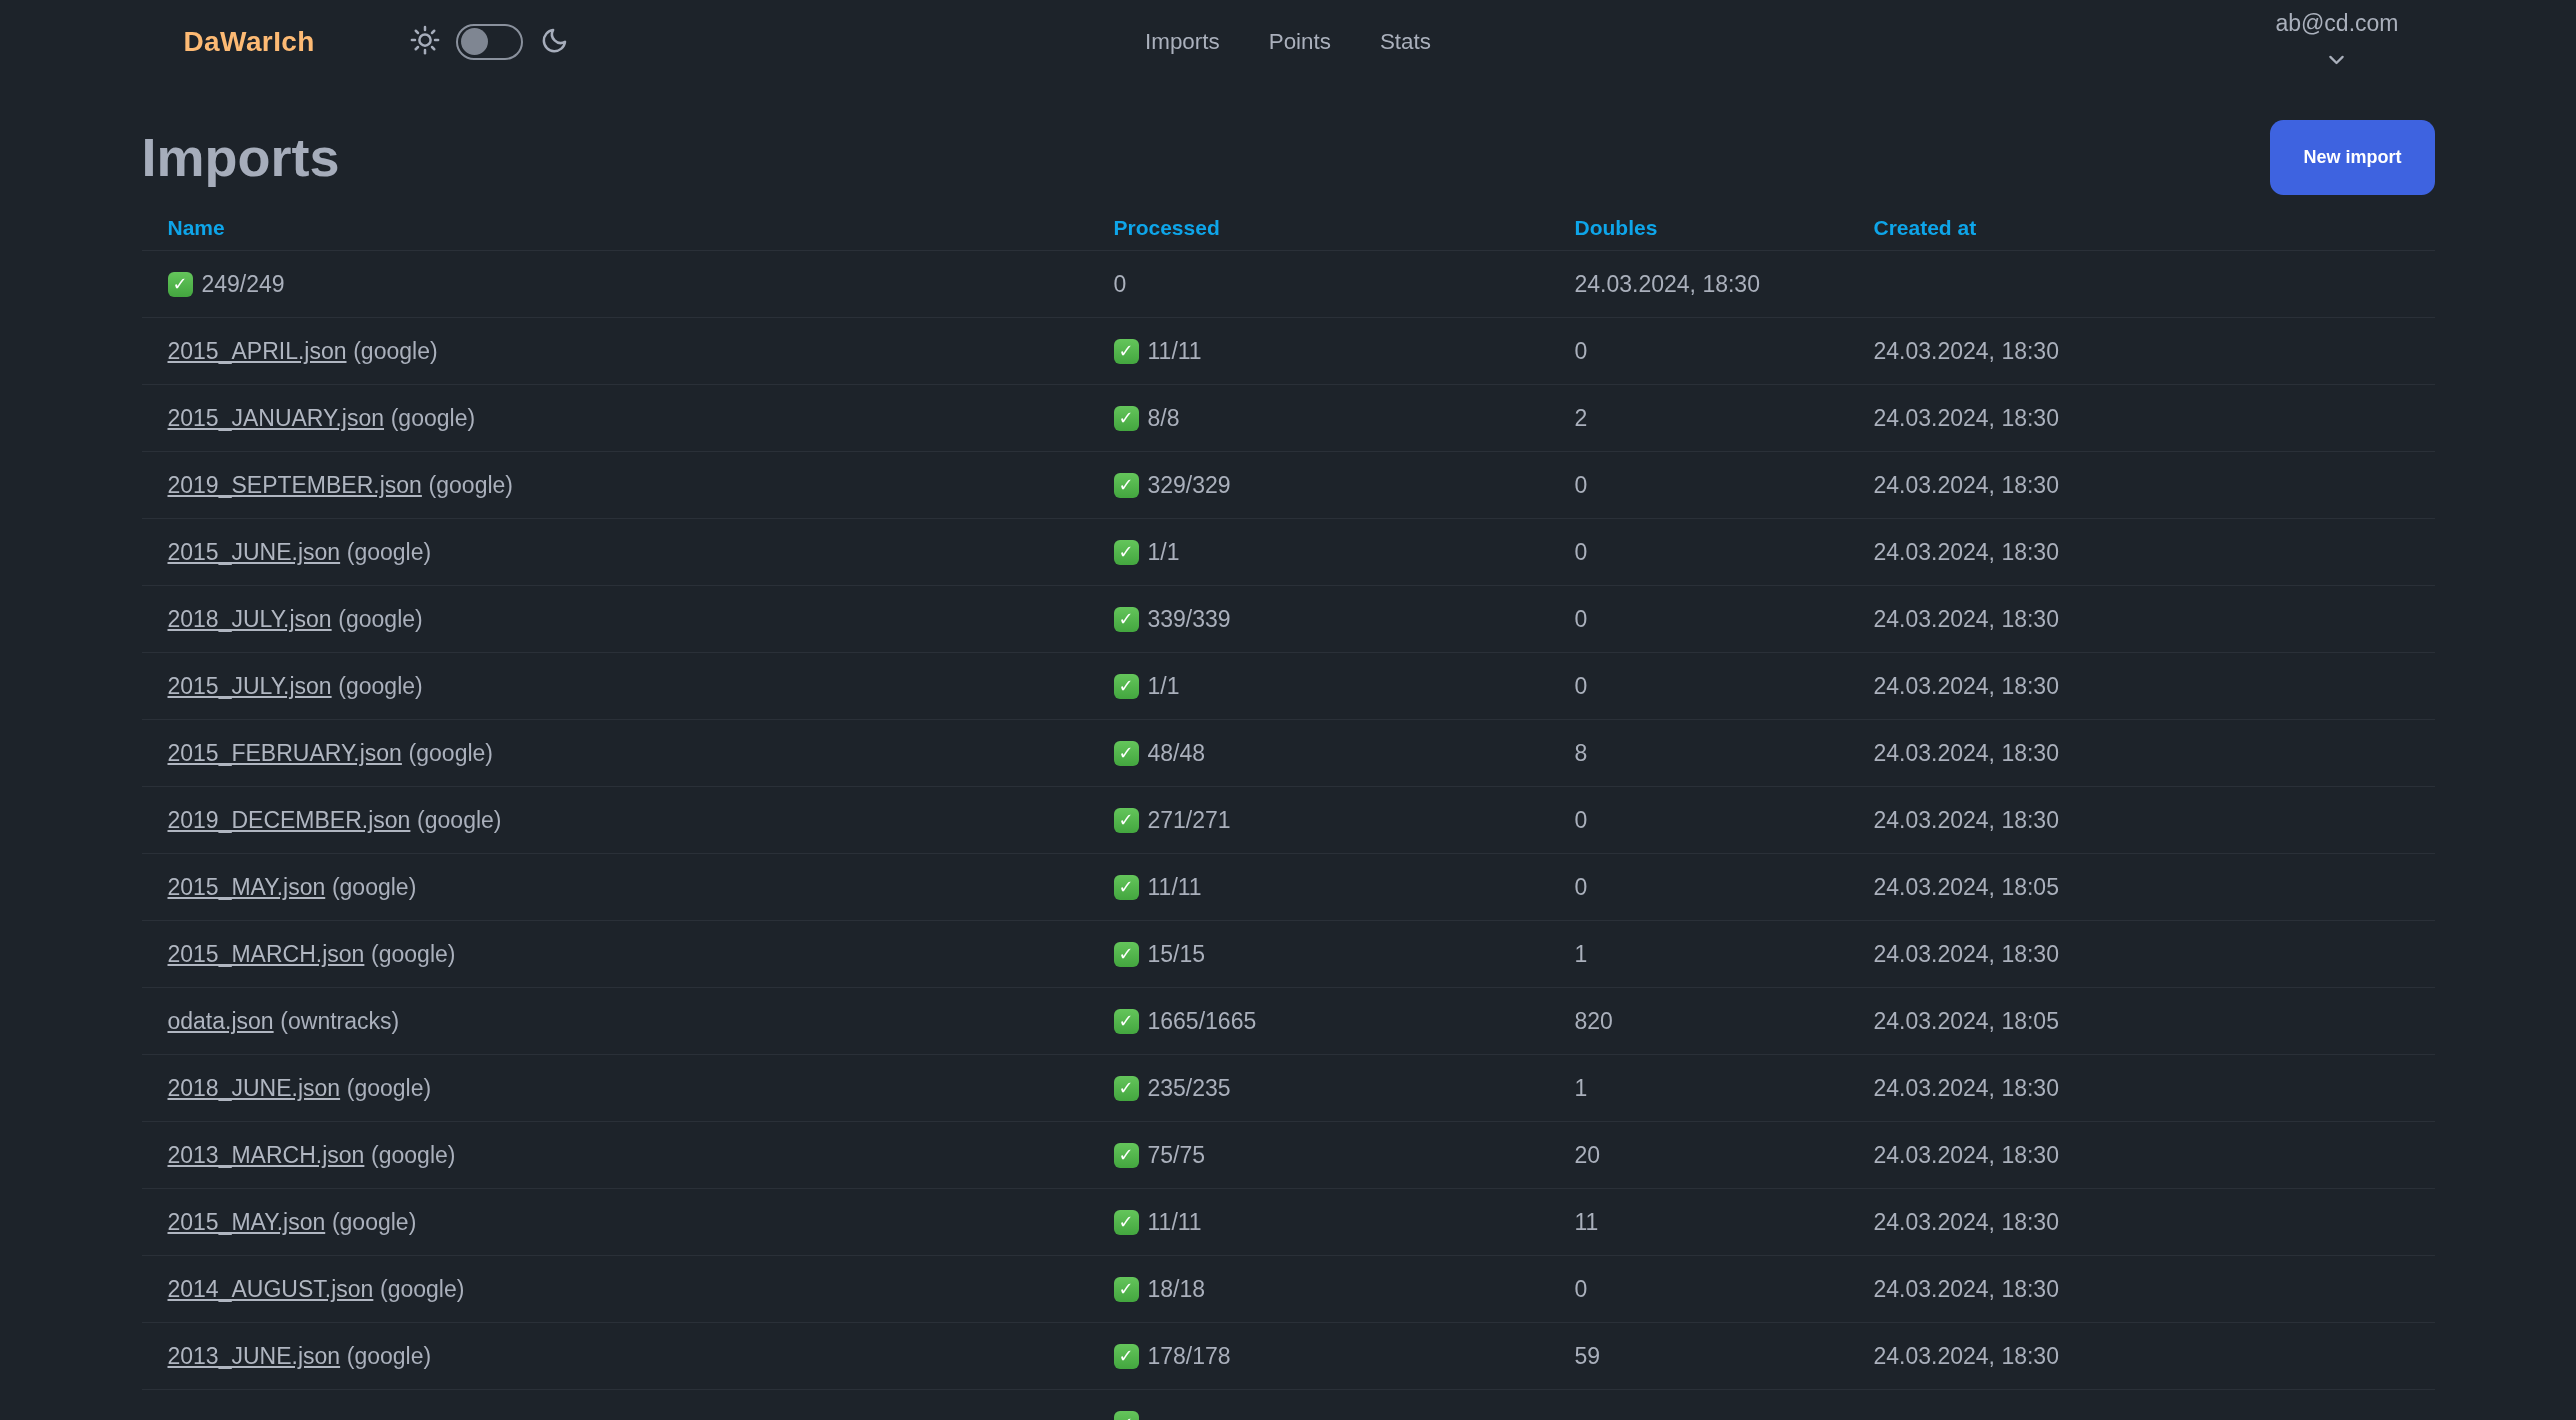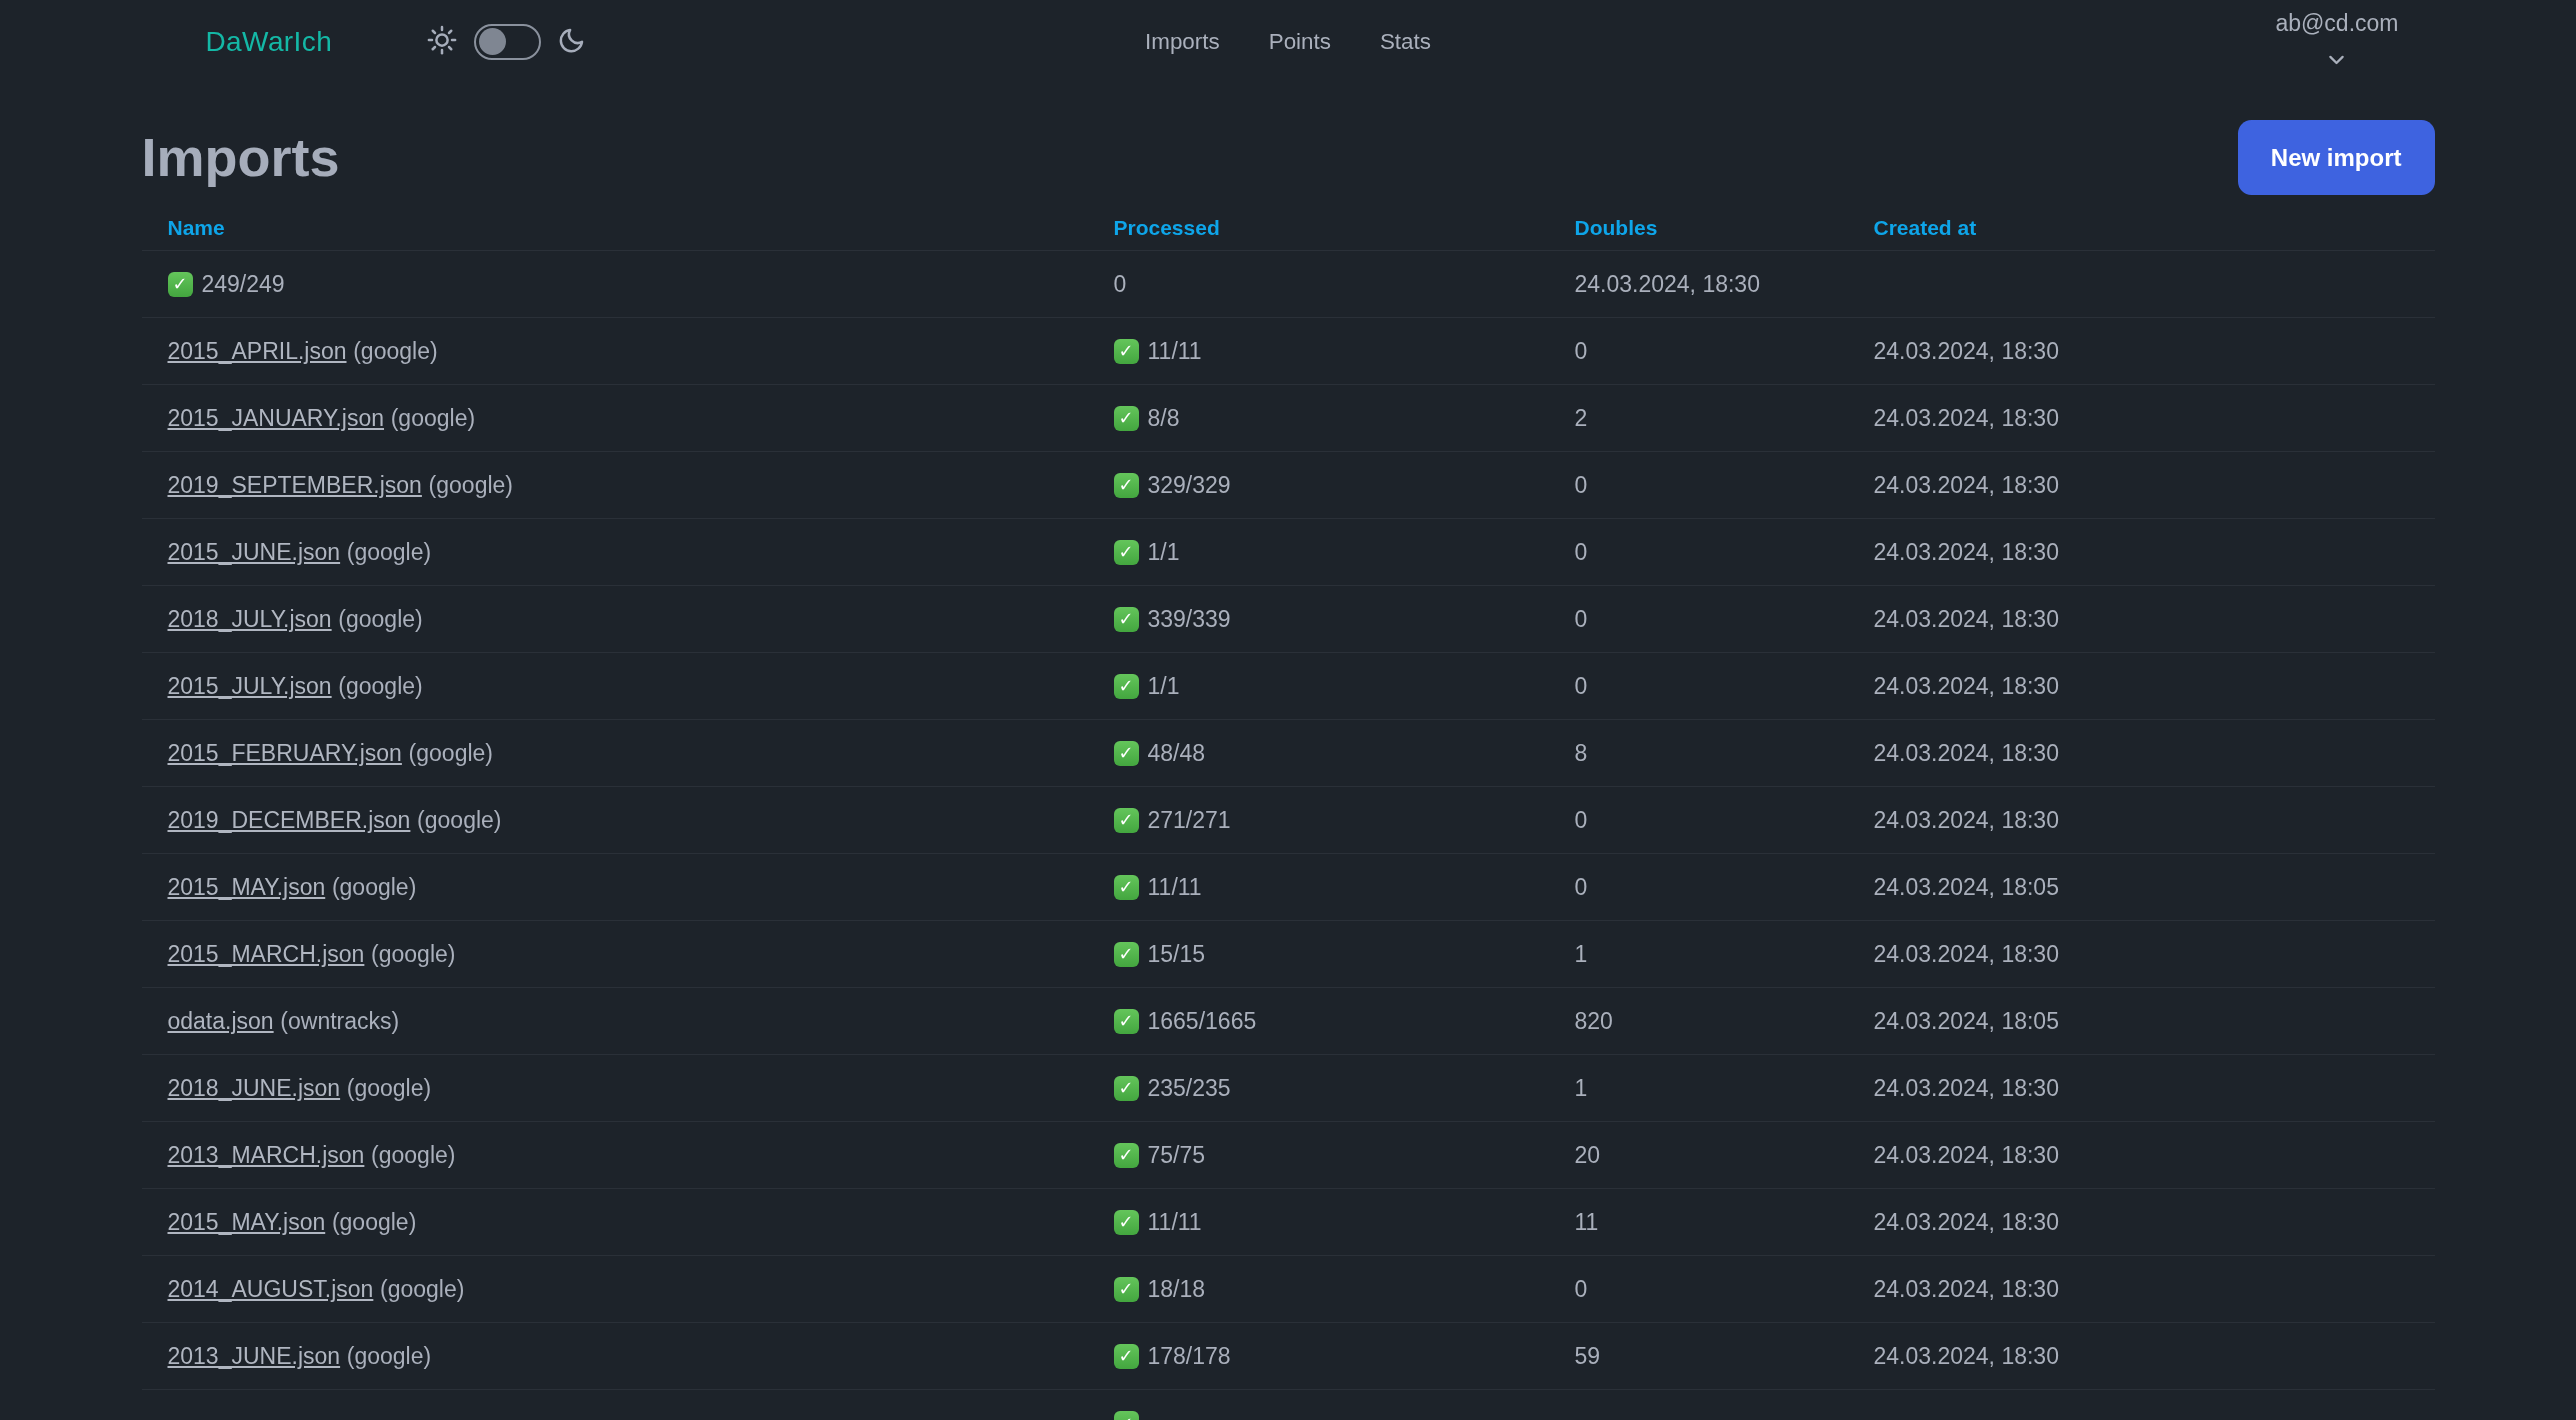--- a/index.html
+++ b/index.html
@@ -10,21 +10,21 @@
     color:#b0b6c1;
   }
 
   
   .header { height:83px; width:100%; }
   .header-inner {
     width:2293px; margin:0 auto; height:100%;
     display:flex; align-items:center; position:relative;
   }
   .logo {
-    margin-left:64px; font-size:28px; font-weight:400; color:#14b8a6;
+    margin-left:42px; font-size:28px; font-weight:700; color:#fdba74;
     letter-spacing:0.4px; cursor:pointer;
   }
   .theme-ctl { display:flex; align-items:center; margin-left:95px; gap:16.4px; }
   .icon-svg { display:block; }
   .toggle {
     width:67px; height:36px; border:2.2px solid #8a919d; border-radius:18px;
     position:relative; cursor:pointer; background:transparent;
   }
   .toggle-knob {
     position:absolute; left:3px; top:2.2px; width:27px; height:27px;
@@ -41,21 +41,21 @@
   }
   .user-email { font-size:23px; color:#aab0bc; }
 
   
   .container { width:2293px; margin:0 auto; }
   .page-head {
     margin-top:37px; display:flex; align-items:center; justify-content:space-between;
   }
   .page-title { font-size:54px; font-weight:700; color:#a6adbb; line-height:1.3; }
   .btn-primary {
-    background:#3e63e0; color:#ffffff; font-size:24px; font-weight:600;
+    background:#3e63e0; color:#ffffff; font-size:18px; font-weight:600;
     border:none; border-radius:13.4px; height:75px; padding:0 33px;
     cursor:pointer; font-family:inherit;
   }
 
   
   .table { margin-top:10.4px; width:100%; }
   .trow {
     display:grid;
     grid-template-columns:946px 461px 299px 1fr;
     align-items:center;

